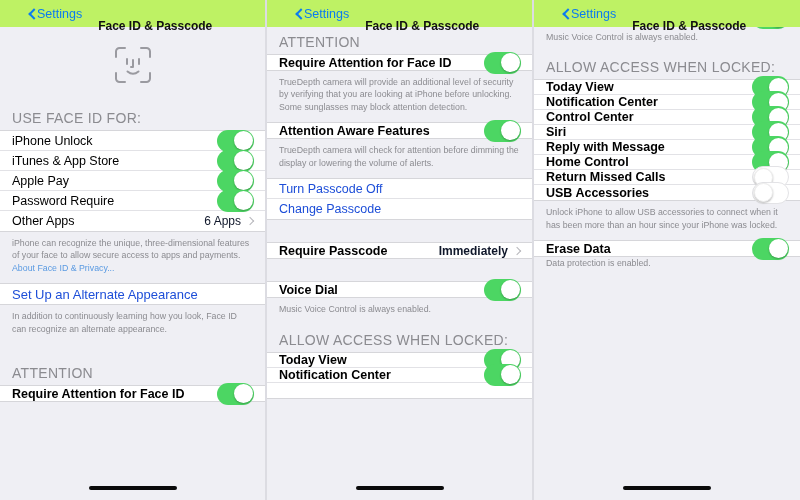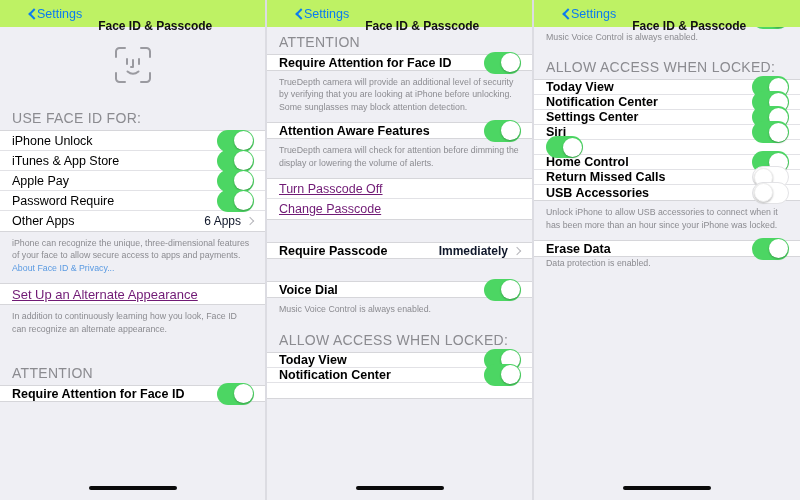--- a/index.html
+++ b/index.html
@@ -149,21 +149,21 @@
     font-size: 8.8px;
     line-height: 1.42;
     color: #8b8b90;
     padding: 5px 12px 9px 12px;
   }
   .note .lnk { color: #5a9ae2; }
   .gap { height: 14px; }
   .gap-lg { height: 22px; }
 
   
-  .row.action .label { color: #701a75; font-size: 12.5px; text-decoration: underline; }
+  .row.action .label { color: #1d4ed8; font-size: 12.5px; }
   .row.action.big .label { font-size: 13px; }
   .row.destructive .label { color: #e8453c; font-size: 12.5px; }
 
   
   .hero {
     height: 76px;
     display: flex;
     align-items: center;
     justify-content: center;
   }
@@ -394,32 +394,33 @@
                 <span class="knob"></span>
               </span>
           </div>
           <div class="row tall">
             <span class="label">Notification Center</span>
             <span class="toggle on">
                 <span class="knob"></span>
               </span>
           </div>
           <div class="row tall">
-            <span class="label">Settings Center</span>
+            <span class="label">Control Center</span>
             <span class="toggle on">
                 <span class="knob"></span>
               </span>
           </div>
           <div class="row tall">
             <span class="label">Siri</span>
             <span class="toggle on">
                 <span class="knob"></span>
               </span>
           </div>
           <div class="row tall">
+            <span class="label">Reply with Message</span>
             <span class="toggle on">
                 <span class="knob"></span>
               </span>
           </div>
           <div class="row tall">
             <span class="label">Home Control</span>
             <span class="toggle on">
                 <span class="knob"></span>
               </span>
           </div>

